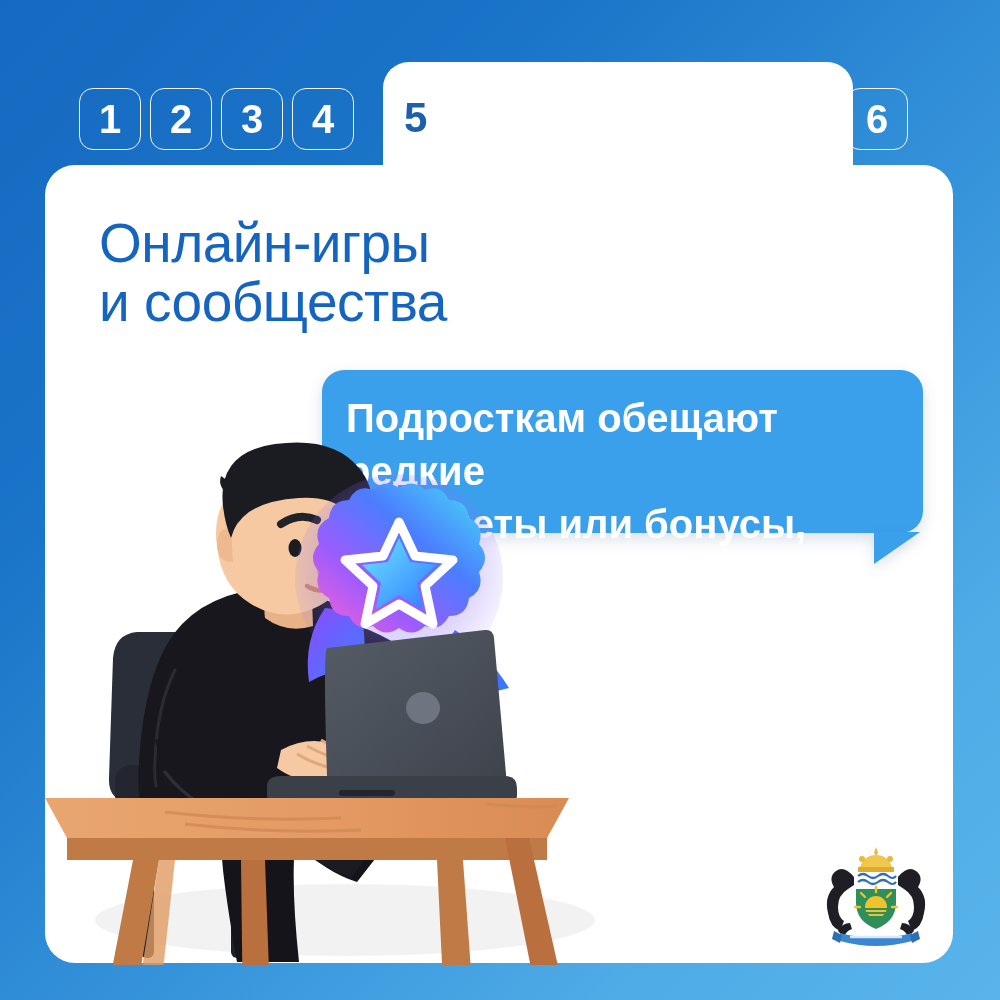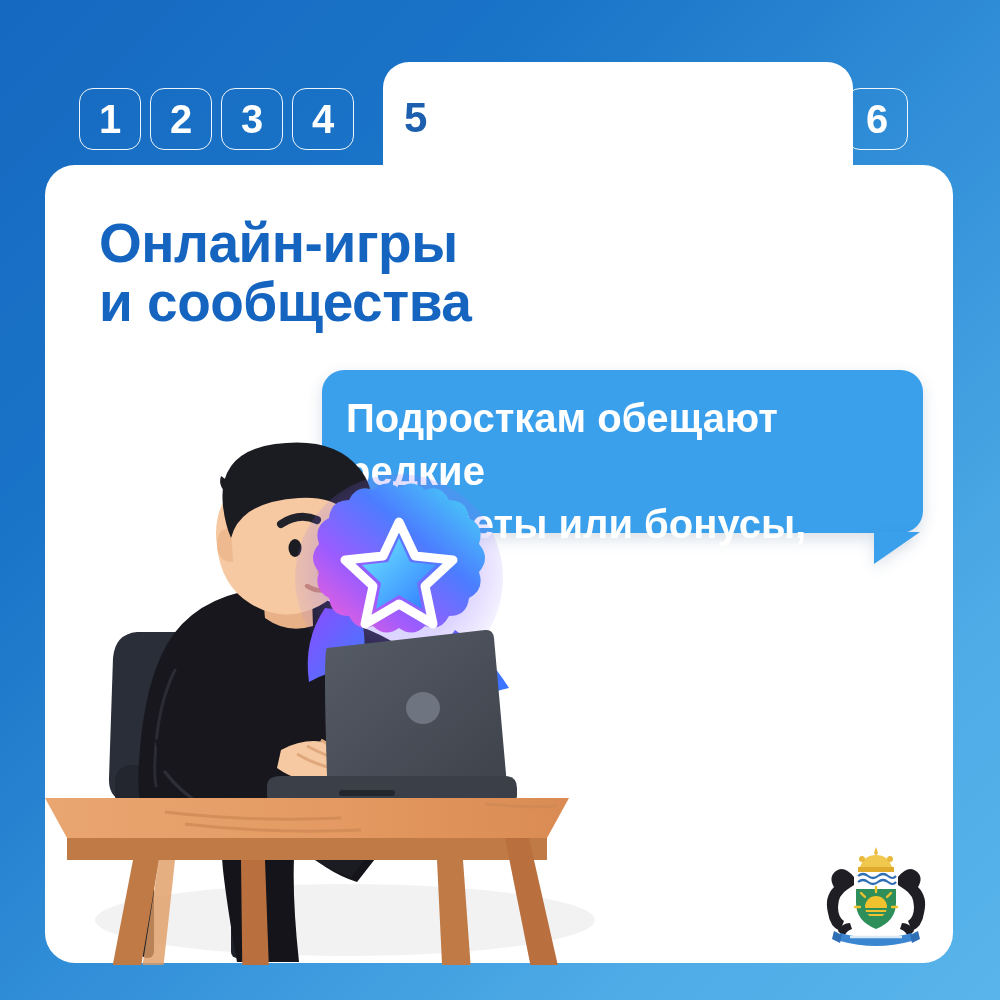--- a/index.html
+++ b/index.html
@@ -51,21 +51,21 @@
   }
   
   .card-bridge{
     position:absolute;left:383px;top:150px;width:470px;height:40px;background:#ffffff;
   }
 
   
   .heading{
     position:absolute;left:99px;top:214px;
     color:#1565c0;
-    font-size:55px;font-weight:700;line-height:1.07;
+    font-size:55px;font-weight:400;line-height:1.07;
     letter-spacing:-.5px;
     white-space:pre-line;
   }
 
   
   .bubble{
     position:absolute;left:322px;top:370px;width:601px;height:163px;
     background:#3ba0ec;border-radius:22px;
     box-shadow:0 6px 16px rgba(20,60,110,.16);
   }

